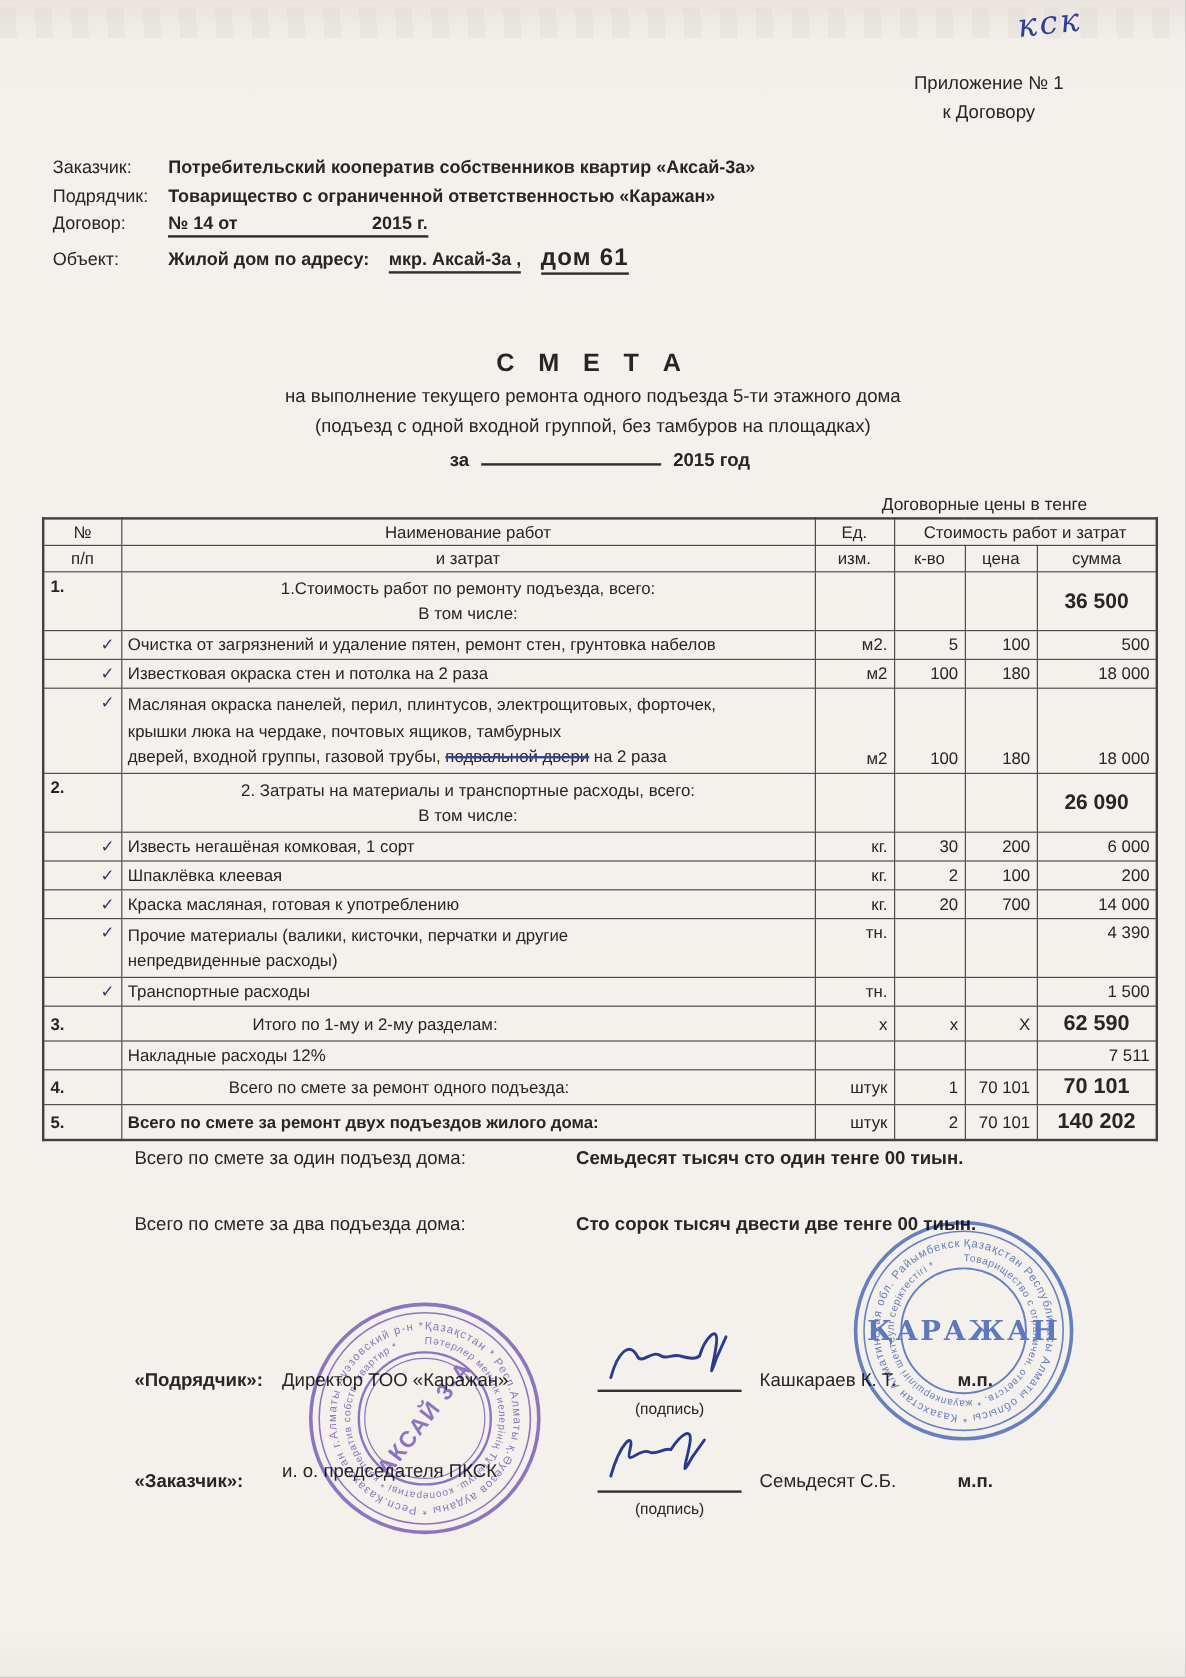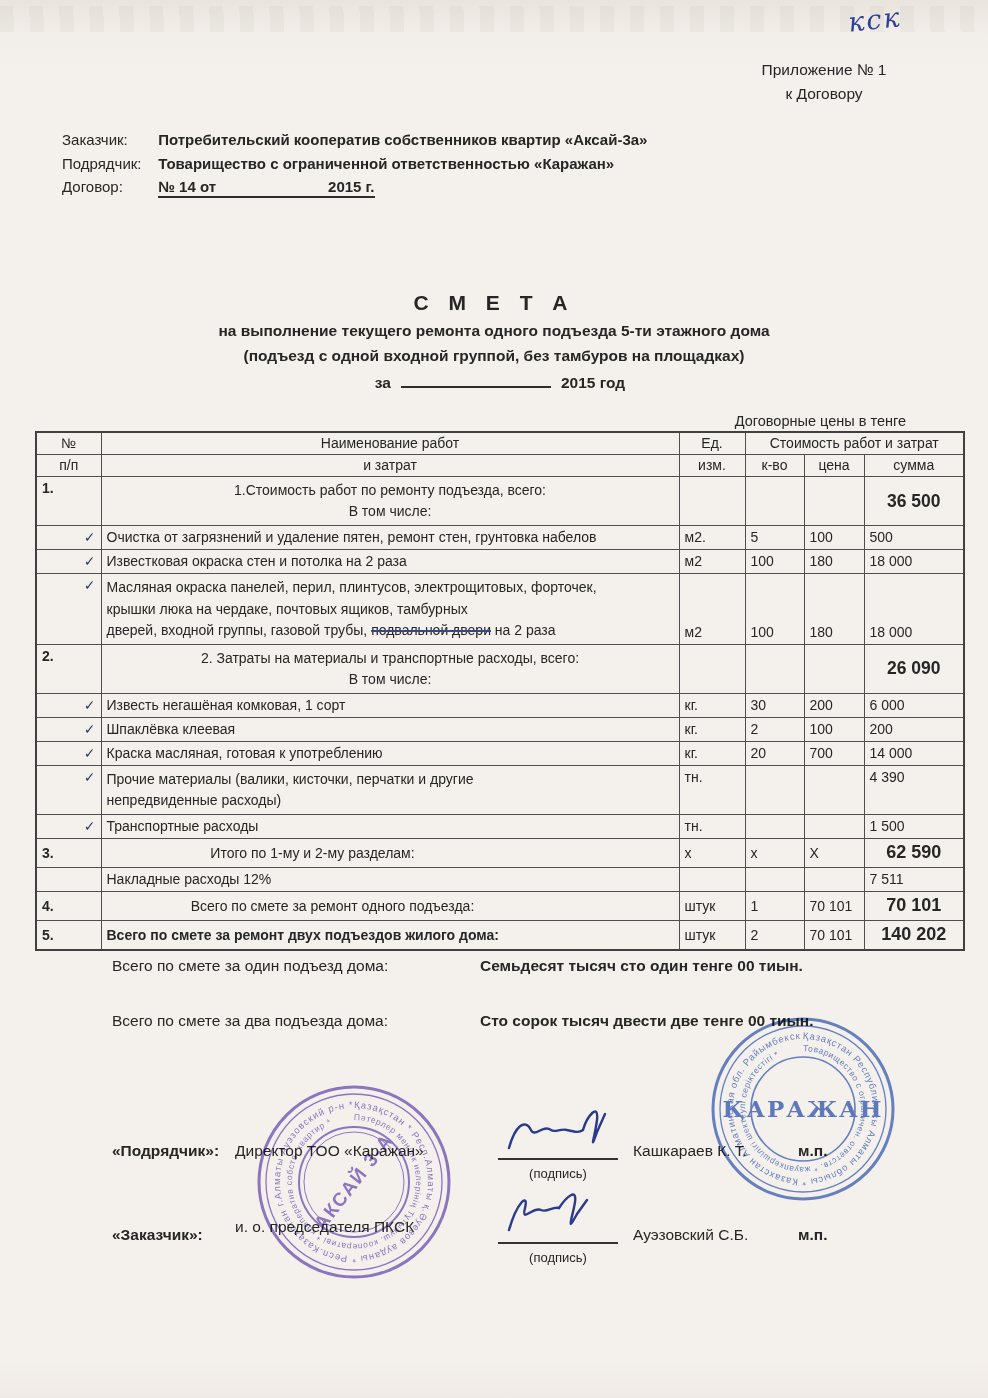--- a/index.html
+++ b/index.html
@@ -7,40 +7,40 @@
         background:#f4f0ec;
         background-image:linear-gradient(180deg,#eae4de 0%,#f2eee9 2.5%,#f4f0ec 6%,#f4f0ec 97%,#efeae5 100%),
                          repeating-linear-gradient(90deg,rgba(210,200,190,.12) 0 3px,rgba(255,255,255,0) 3px 9px);
         font-family:"Liberation Sans",sans-serif;color:#262626;}
   .scan-band{position:absolute;top:6px;left:0;width:100%;height:26px;
         background:repeating-linear-gradient(88deg,rgba(150,160,140,.16) 0 14px,rgba(0,0,0,0) 14px 30px);
         opacity:.5;}
   .handwriting{position:absolute;left:848px;top:4px;font-family:"DejaVu Serif",serif;
         font-style:italic;font-size:27px;color:#2e3f96;transform:rotate(-6deg);letter-spacing:2px;}
   .appendix{position:absolute;left:744px;top:58px;width:160px;text-align:center;font-size:15.5px;line-height:24px;}
-  .parties{position:absolute;left:62px;top:128px;font-size:15px;line-height:23.5px;}
+  .parties{position:absolute;left:44px;top:128px;font-size:15px;line-height:23.5px;}
   .p-row{white-space:nowrap;}
   .p-row.obj{margin-top:5px;}
   .p-label{display:inline-block;width:92px;}
   .p-val{font-weight:bold;}
   .u2{border-bottom:2px solid #2d2d2d;padding-bottom:1px;}
   .gap110{display:inline-block;width:112px;}
   .gap8{display:inline-block;width:8px;}
   .house-big{font-size:20px;letter-spacing:1px;}
   .title-block{position:absolute;left:0;top:291px;width:100%;text-align:center;}
   .title-main{font-size:21px;font-weight:bold;letter-spacing:7px;}
-  .title-sub{font-size:15.5px;font-weight:bold;margin-top:7px;text-align:center;}
+  .title-sub{font-size:15.5px;font-weight:normal;margin-top:7px;text-align:center;}
   .title-per{font-size:15.5px;font-weight:bold;margin-top:7px;padding-left:12px;}
   .gap150{display:inline-block;width:150px;border-bottom:2px solid #2d2d2d;margin:0 10px;height:14px;}
   .currency{position:absolute;right:82px;top:413px;font-size:14.5px;}
   table.sm{position:absolute;left:35px;top:431px;width:928px;border-collapse:collapse;table-layout:fixed;
         font-size:14px;line-height:1.22;}
   table.sm td{border:1px solid #4e4e52;padding:3px 5px;vertical-align:middle;overflow:hidden;}
   table.sm{border:2px solid #3f3f44;}
-  td.c{text-align:left;}
+  td.c{text-align:right;}
   td.num{text-align:left;padding-left:9px;font-weight:bold;}
   td.chk{text-align:right;padding-right:5px;color:#2e3b66;font-size:14px;}
   td.name-sec{text-align:center;font-weight:normal;}
   td.sum-sec{text-align:center;font-weight:bold;font-size:17.5px;}
   td.sum-fin{text-align:center;font-weight:bold;font-size:18px;}
   tr.hd td{text-align:center;padding:2px 3px;}
   .strike{text-decoration:line-through;text-decoration-thickness:2px;text-decoration-color:#38448e;}
   .multiline div{padding:2px 0;}
   .totals-row{position:absolute;font-size:15.5px;white-space:nowrap;}
   .totals-label{position:absolute;left:112px;top:0;}
@@ -73,20 +73,28 @@
       <span class="p-val">Потребительский  кооператив  собственников  квартир  «Аксай-3а»</span>
     </div>
     <div class="p-row">
       <span class="p-label">Подрядчик:</span>
       <span class="p-val">Товарищество  с  ограниченной  ответственностью   «Каражан»</span>
     </div>
     <div class="p-row">
       <span class="p-label">Договор:</span>
       <span class="p-val u2"><span>№  14  от</span><span class="gap110"></span><span>2015 г.</span></span>
     </div>
+    <div class="p-row obj">
+      <span class="p-label">Объект:</span>
+      <span class="p-val">Жилой  дом  по  адресу:</span>
+      <span class="gap8"></span>
+      <span class="p-val u2">мкр. Аксай-3а ,</span>
+      <span class="gap8"></span>
+      <span class="p-val u2 house-big">дом 61</span>
+    </div>
   </div>
 
   <div class="title-block">
     <div class="title-main">С М Е Т А</div>
     <div class="title-sub">на  выполнение  текущего  ремонта  одного подъезда  5-ти этажного  дома</div>
     <div class="title-sub">(подъезд  с одной входной группой, без тамбуров на площадках)</div>
     <div class="title-per">
       <span>за</span><span class="gap150"></span><span>2015 год</span>
     </div>
   </div>
@@ -278,21 +286,21 @@
   <span class="sig-name" style="top:1142px">Кашкараев К. Т.</span>
   <span class="sig-seal" style="top:1142px">м.п.</span>
 
   <span class="sig-party" style="top:1226px">«Заказчик»:</span>
   <span class="sig-role" style="top:1218px">и. о. председателя ПКСК</span>
   <div class="sig-line" style="top:1196px"></div>
   <svg class="sig-svg" style="top:1190px" width="110" height="52" viewBox="0 0 110 52">
     <path d="M4,40 C12,12 24,2 20,18 C16,34 28,16 36,20 C42,23 48,16 54,18 C62,6 72,-2 70,12 C68,26 60,46 72,24 L82,10" fill="none" stroke="#2c3a8c" stroke-width="2.4" stroke-linecap="round"></path>
   </svg>
   <span class="sig-caption" style="top:1250px">(подпись)</span>
-  <span class="sig-name" style="top:1226px">Ауэзовский  С.Б.</span>
+  <span class="sig-name" style="top:1226px">Семьдесят  С.Б.</span>
   <span class="sig-seal" style="top:1226px">м.п.</span>
 
   <svg class="stamp" style="left:254px;top:1082px" width="200" height="200" viewBox="0 0 200 200">
     <defs>
       <path id="lring1" d="M100,26 a74,74 0 1,1 -0.1,0"></path>
       <path id="lring2" d="M100,38 a62,62 0 1,1 -0.1,0"></path>
     </defs>
     <g fill="none" stroke="#7a5fc4">
       <circle cx="100" cy="100" r="95" stroke-width="3"></circle>
       <circle cx="100" cy="100" r="88" stroke-width="1.3"></circle>

